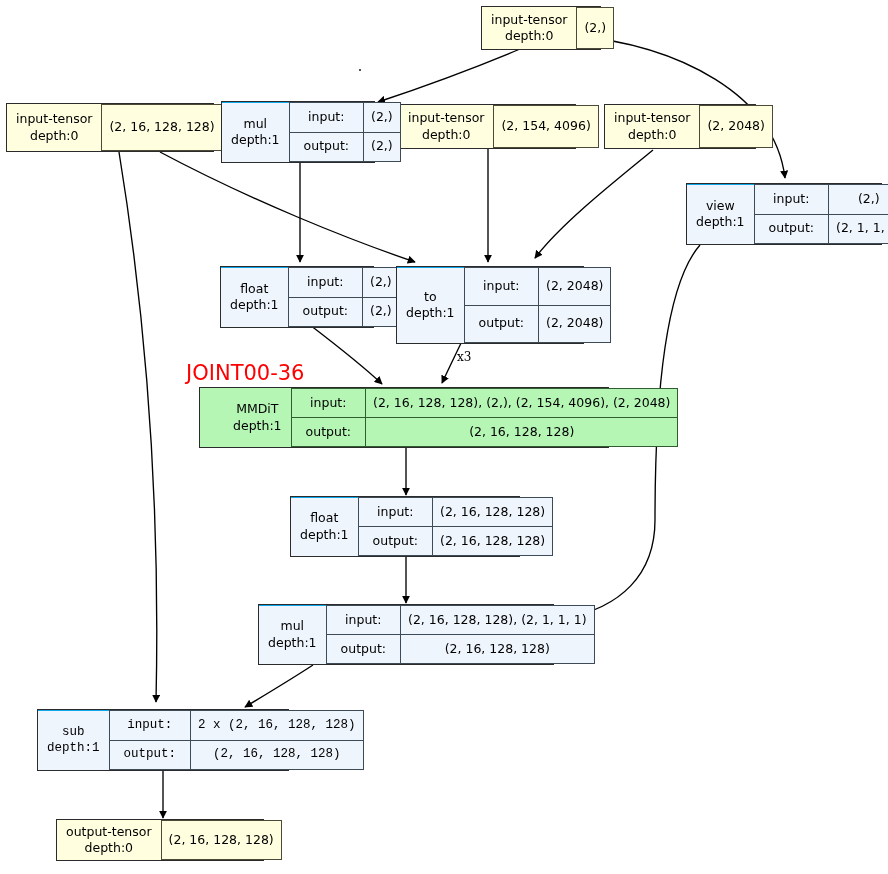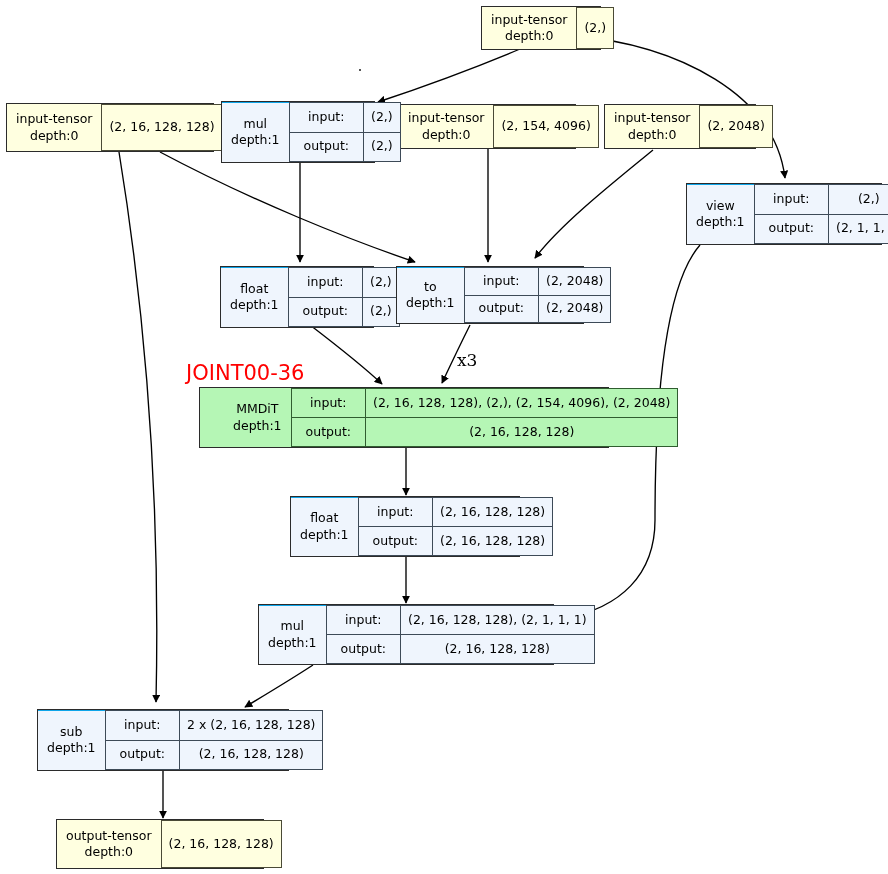--- a/index.html
+++ b/index.html
@@ -70,21 +70,21 @@
     color:#ff0000;
     font-size:21px;
     font-family:"DejaVu Sans","Liberation Sans",sans-serif;
     letter-spacing:0px;
     z-index:4;
     white-space:nowrap;
   }
   .edge-label{
     position:absolute;
     font-family:"DejaVu Serif","Liberation Serif",serif;
-    font-size:17px;
+    font-size:12px;
     color:#000000;
     z-index:4;
   }
   .dot{
     position:absolute;
     width:2px;height:2px;
     background:#555;
     z-index:2;
   }
 </style>
@@ -239,21 +239,21 @@
         <td>(2,)</td>
       </tr>
       <tr>
         <td class="keycell">output:</td>
         <td>(2,)</td>
       </tr>
     </tbody>
       </table>
   </div>
 
-  <div class="node op" style="left:396px; top:266px; width:188px; height:58px;">
+  <div class="node op" style="left:396px; top:266px; width:188px; height:78px;">
     <table>
       <tbody>
           <tr>
         <td class="namecell" rowspan="2" style="width:58px;">
           <span class="nm">to</span>
           <span class="nm">depth:1</span>
         </td>
         <td class="keycell">input:</td>
         <td>(2, 2048)</td>
       </tr>
@@ -319,40 +319,40 @@
         <td>(2, 16, 128, 128), (2, 1, 1, 1)</td>
       </tr>
       <tr>
         <td class="keycell">output:</td>
         <td>(2, 16, 128, 128)</td>
       </tr>
     </tbody>
       </table>
   </div>
 
-  <div class="node op" style="left:37px; top:709px; width:252px; height:62px;">
+  <div class="node op" style="left:37px; top:709px; width:252px; height:62px;font-family:Liberation Mono, monospace;">
     <table>
       <tbody>
           <tr>
         <td class="namecell" rowspan="2" style="width:58px;">
           <span class="nm">sub</span>
           <span class="nm">depth:1</span>
         </td>
         <td class="keycell">input:</td>
         <td>2 x (2, 16, 128, 128)</td>
       </tr>
       <tr>
         <td class="keycell">output:</td>
         <td>(2, 16, 128, 128)</td>
       </tr>
     </tbody>
       </table>
   </div>
 
-  <div class="node tensor" style="left:56px; top:819px; width:208px; height:50px;">
+  <div class="node tensor" style="left:56px; top:819px; width:208px; height:42px;">
     <table>
       <tbody>
           <tr>
         <td class="namecell" style="width:96px;">
           <span class="nm">output-tensor</span>
           <span class="nm">depth:0</span>
         </td>
         <td>(2, 16, 128, 128)</td>
       </tr>
     </tbody>

